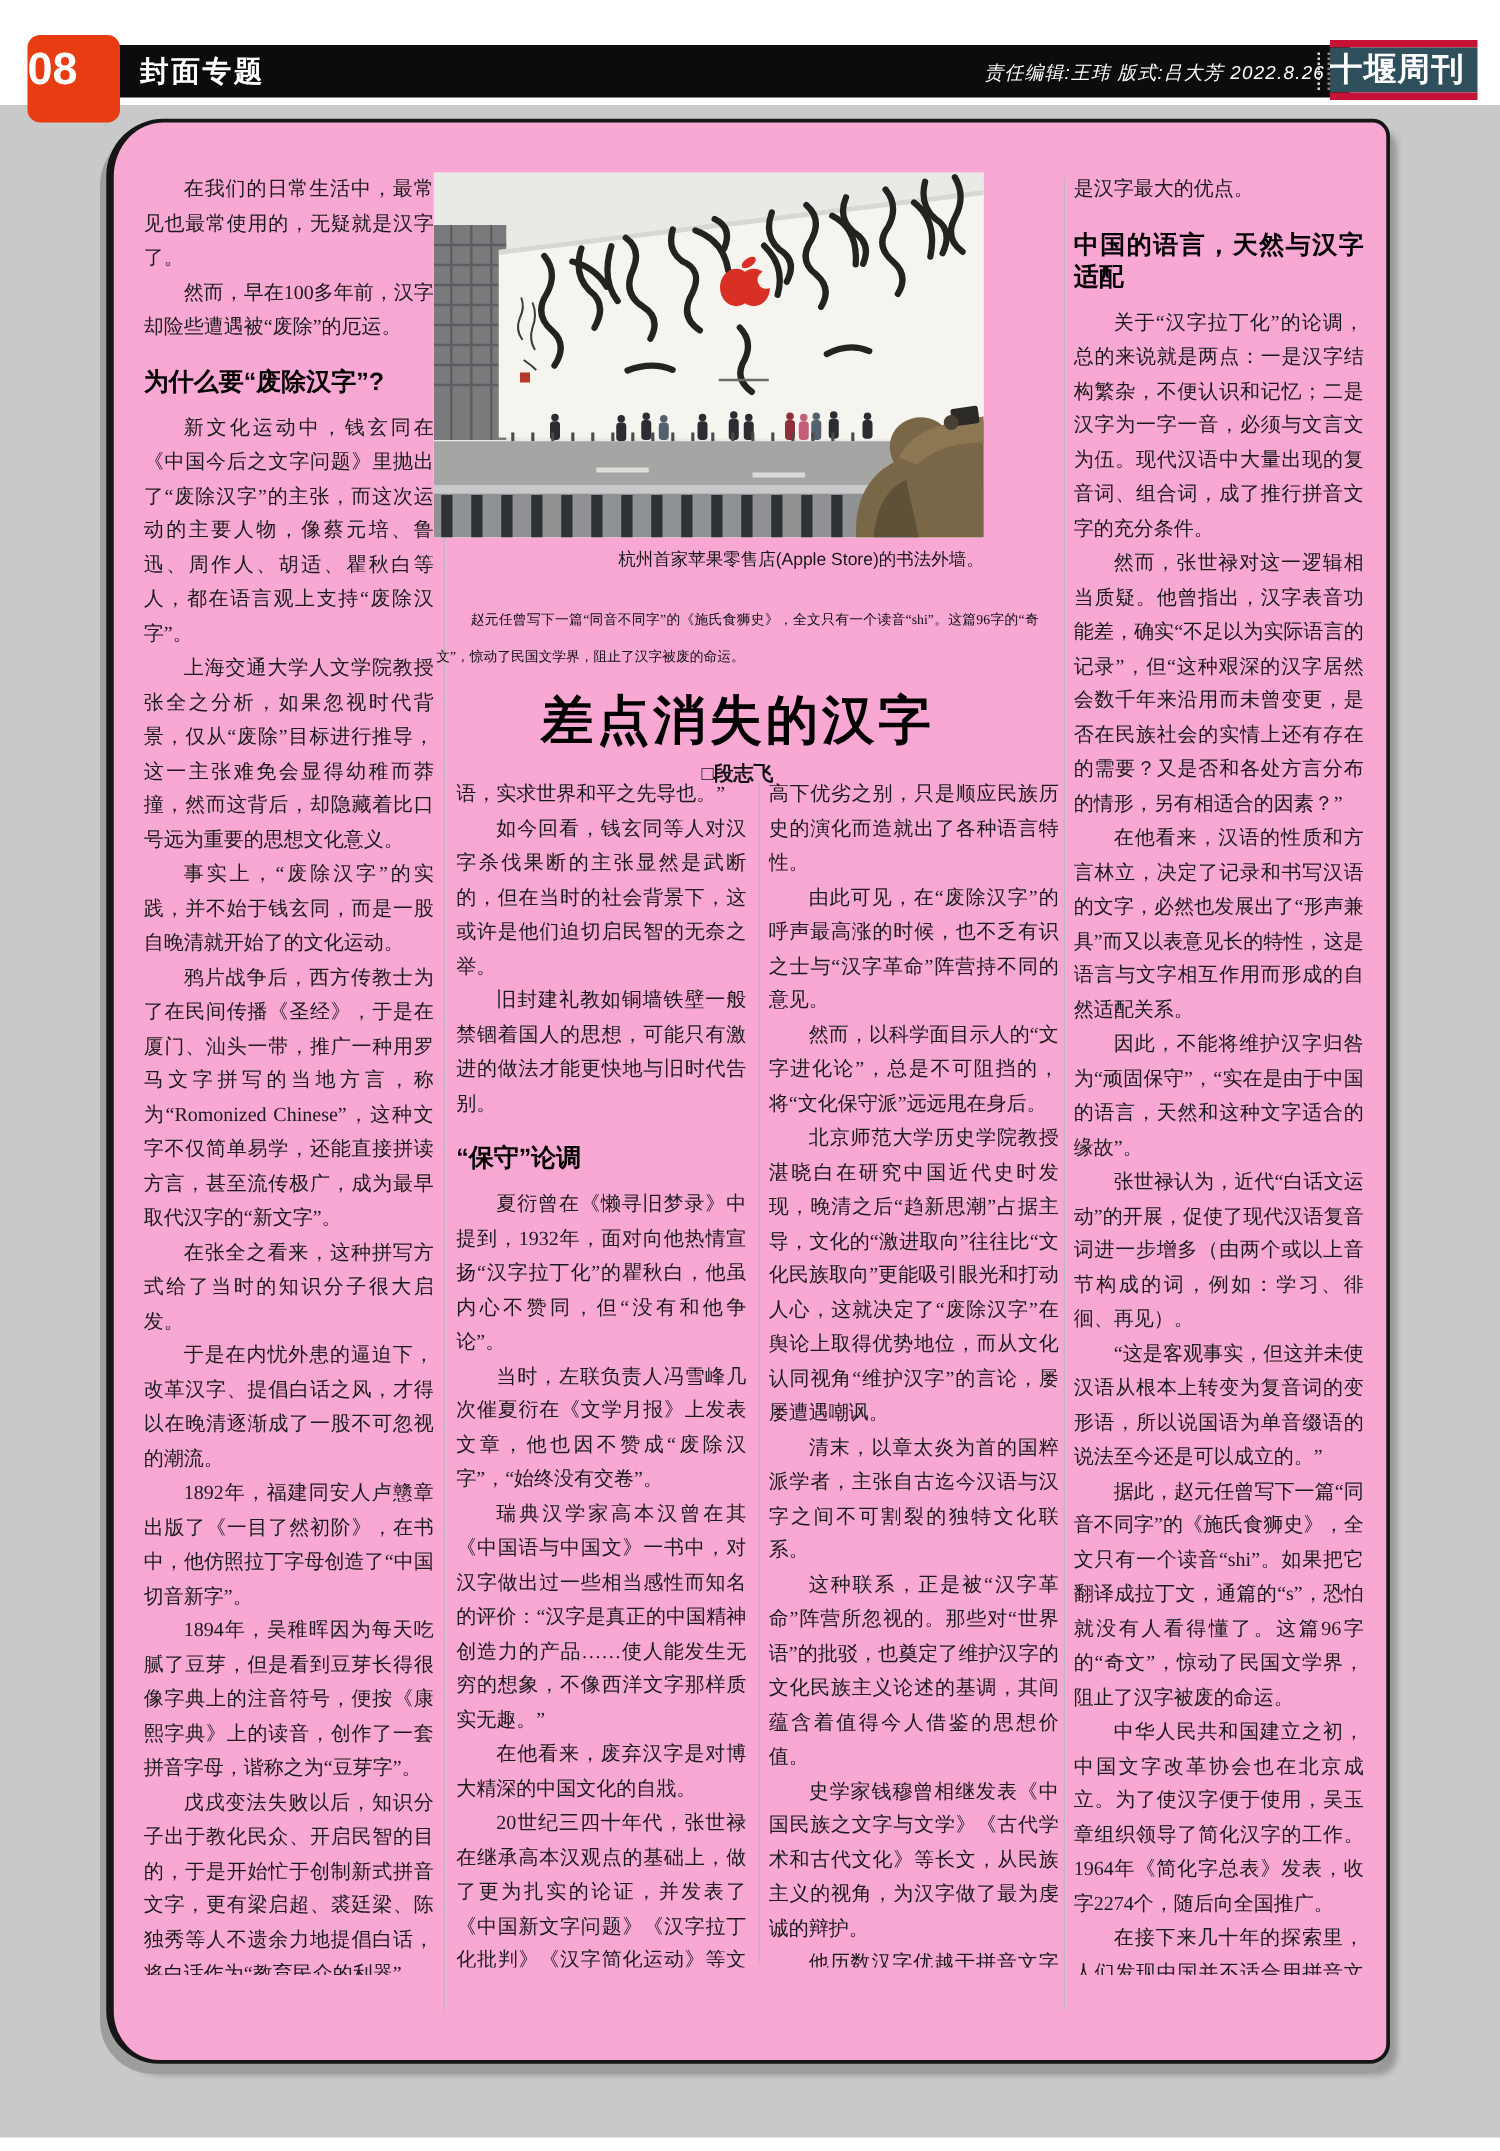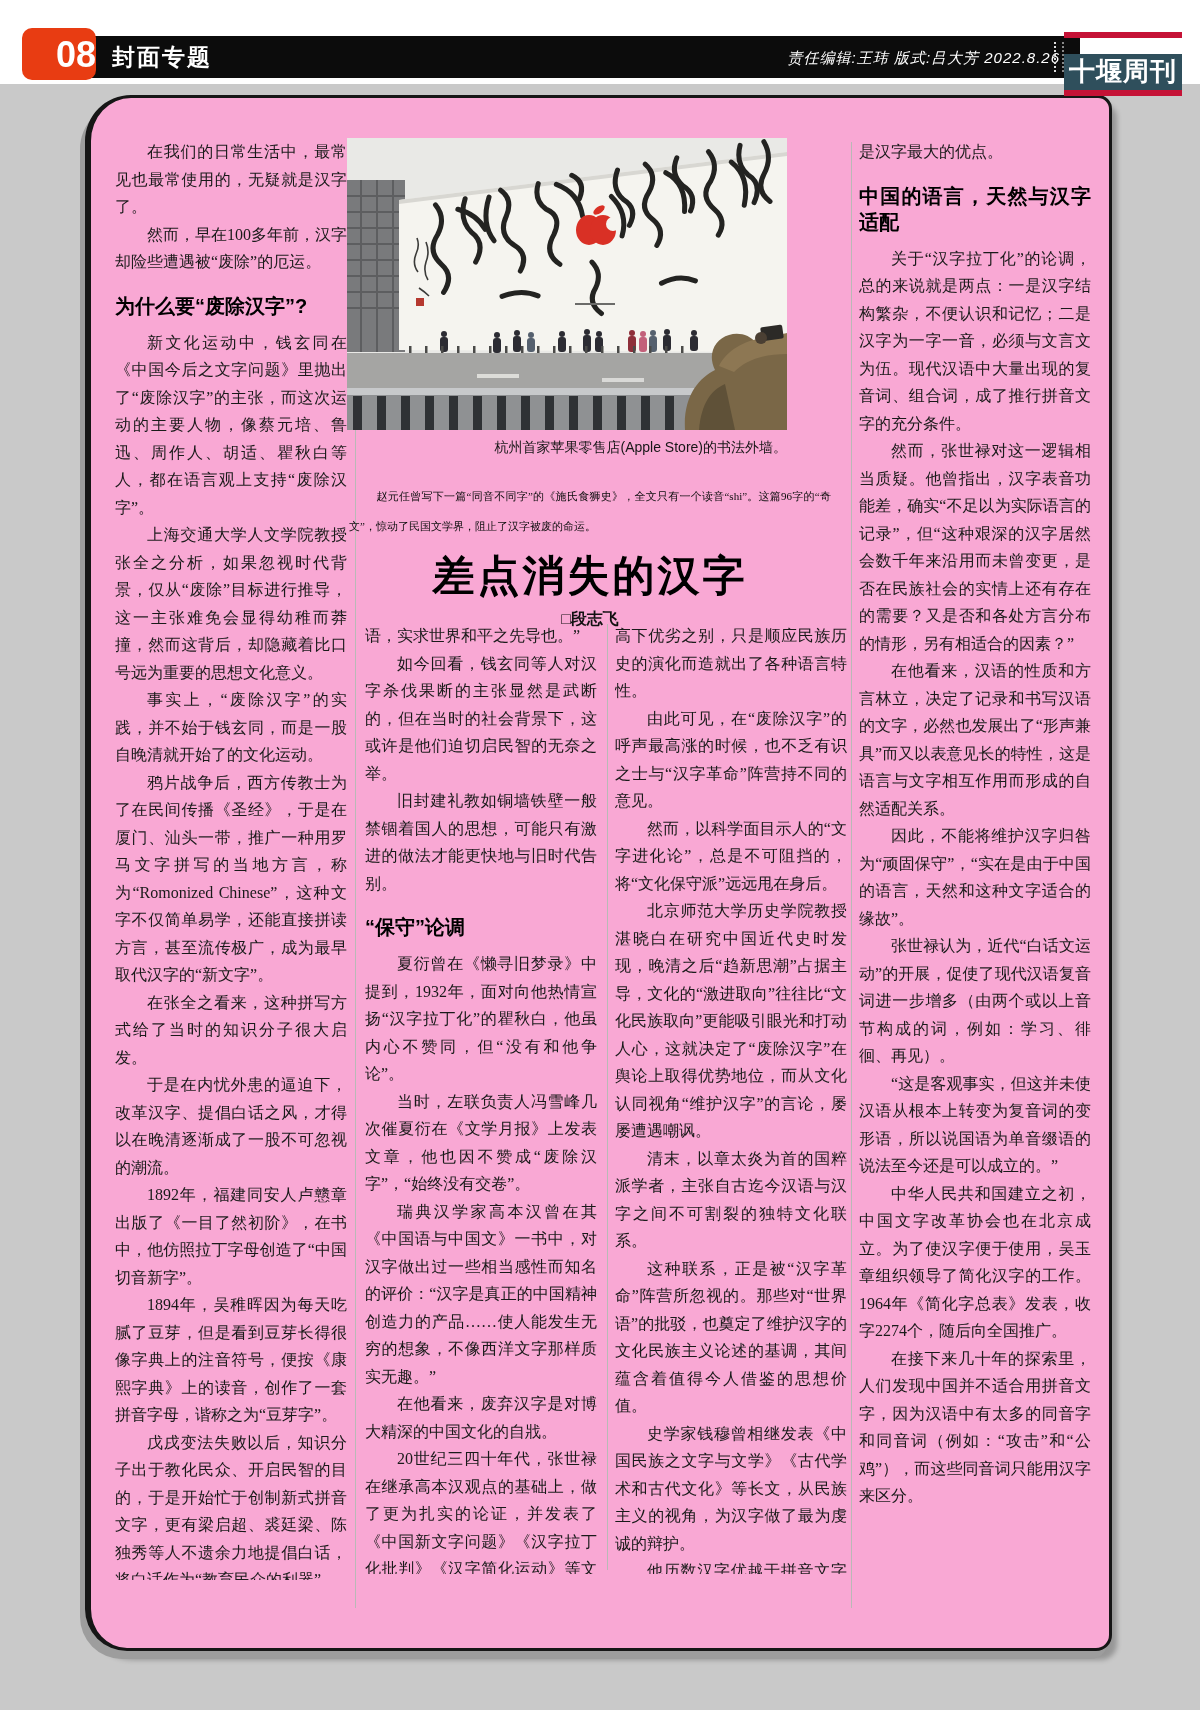--- a/index.html
+++ b/index.html
@@ -2,34 +2,34 @@
 <html><head>
 <meta charset="utf-8">
 <style>
   html,body{margin:0;padding:0;}
   body{width:1200px;height:1721px;background:#ffffff;position:relative;overflow:hidden;
        font-family:"Liberation Serif","DejaVu Serif",serif;}
   .gray-bg{position:absolute;left:0;top:84px;width:1200px;height:1626px;background:#c9c9c9;}
 
   
   .hdr-bar{position:absolute;left:30px;top:36px;width:1050px;height:42px;background:#0c0c0c;}
-  .page-no{position:absolute;left:22px;top:28px;width:74px;height:52px;background:#e83c12;
-           border-radius:10px;color:#fff;text-align:right;z-index:3;
+  .page-no{position:absolute;left:22px;top:28px;width:74px;height:70px;background:#e83c12;
+           border-radius:10px;color:#fff;text-align:left;z-index:3;
            font:bold 36px/53px "Liberation Sans","DejaVu Sans",sans-serif;}
   .section-title{position:absolute;left:112px;top:45px;color:#fff;z-index:3;
            font:bold 23px/24px "Liberation Sans","DejaVu Sans",sans-serif;letter-spacing:2px;}
   .credits{position:absolute;right:140px;top:49px;color:#fff;z-index:3;font-style:italic;
            font-size:15px;font-family:"Liberation Sans","DejaVu Sans",sans-serif;letter-spacing:1px;}
   .mast-dots{position:absolute;left:1054px;top:42px;width:6px;height:30px;z-index:4;
            border-left:2px dotted #ddd;border-right:2px dotted #888;}
   .masthead{position:absolute;left:1064px;top:32px;width:118px;height:48px;z-index:4;}
   .masthead .stripe{height:6px;background:#c51236;}
-  .masthead .mid{height:36px;background:#2f4f5c;color:#fff;text-align:center;
+  .masthead .mid{height:36px;background:#2f4f5c;color:#fff;text-align:left;
            font-weight:bold;font-size:26px;line-height:36px;letter-spacing:1px;
-           font-family:"Liberation Serif","DejaVu Serif",serif;margin-top:16px;}
+           font-family:"Liberation Serif","DejaVu Serif",serif;}
 
   
   .card{position:absolute;left:85px;top:95px;width:1018px;height:1550px;background:#f9a8d4;
         border:3px solid #161616;border-left-width:6px;
         border-radius:46px 14px 16px 42px;
         box-shadow:-5px 8px 0 #9d9d9d,5px 9px 5px rgba(0,0,0,.25);}
 
   .vrule{position:absolute;width:1px;background:#b9b9b6;}
   #vr1{left:264px;top:44px;height:1466px;}
   #vr2{left:516px;top:526px;height:946px;}
@@ -275,16 +275,17 @@
     </div>
   <div class="col" id="col4">
       <p class="pc">是汉字最大的优点。</p>
       <p class="h">中国的语言，天然与汉字适配</p>
       <p class="p">关于“汉字拉丁化”的论调，总的来说就是两点：一是汉字结构繁杂，不便认识和记忆；二是汉字为一字一音，必须与文言文为伍。现代汉语中大量出现的复音词、组合词，成了推行拼音文字的充分条件。</p>
       <p class="p">然而，张世禄对这一逻辑相当质疑。他曾指出，汉字表音功能差，确实“不足以为实际语言的记录”，但“这种艰深的汉字居然会数千年来沿用而未曾变更，是否在民族社会的实情上还有存在的需要？又是否和各处方言分布的情形，另有相适合的因素？”</p>
       <p class="p">在他看来，汉语的性质和方言林立，决定了记录和书写汉语的文字，必然也发展出了“形声兼具”而又以表意见长的特性，这是语言与文字相互作用而形成的自然适配关系。</p>
       <p class="p">因此，不能将维护汉字归咎为“顽固保守”，“实在是由于中国的语言，天然和这种文字适合的缘故”。</p>
       <p class="p">张世禄认为，近代“白话文运动”的开展，促使了现代汉语复音词进一步增多（由两个或以上音节构成的词，例如：学习、徘徊、再见）。</p>
       <p class="p">“这是客观事实，但这并未使汉语从根本上转变为复音词的变形语，所以说国语为单音缀语的说法至今还是可以成立的。”</p>
+      <p class="p">据此，赵元任曾写下一篇“同音不同字”的《施氏食狮史》，全文只有一个读音“shi”。如果把它翻译成拉丁文，通篇的“s”，恐怕就没有人看得懂了。这篇96字的“奇文”，惊动了民国文学界，阻止了汉字被废的命运。</p>
       <p class="p">中华人民共和国建立之初，中国文字改革协会也在北京成立。为了使汉字便于使用，吴玉章组织领导了简化汉字的工作。1964年《简化字总表》发表，收字2274个，随后向全国推广。</p>
       <p class="p">在接下来几十年的探索里，人们发现中国并不适合用拼音文字，因为汉语中有太多的同音字和同音词（例如：“攻击”和“公鸡”），而这些同音词只能用汉字来区分。</p>
     </div>
 </div>
 
 </body></html>

